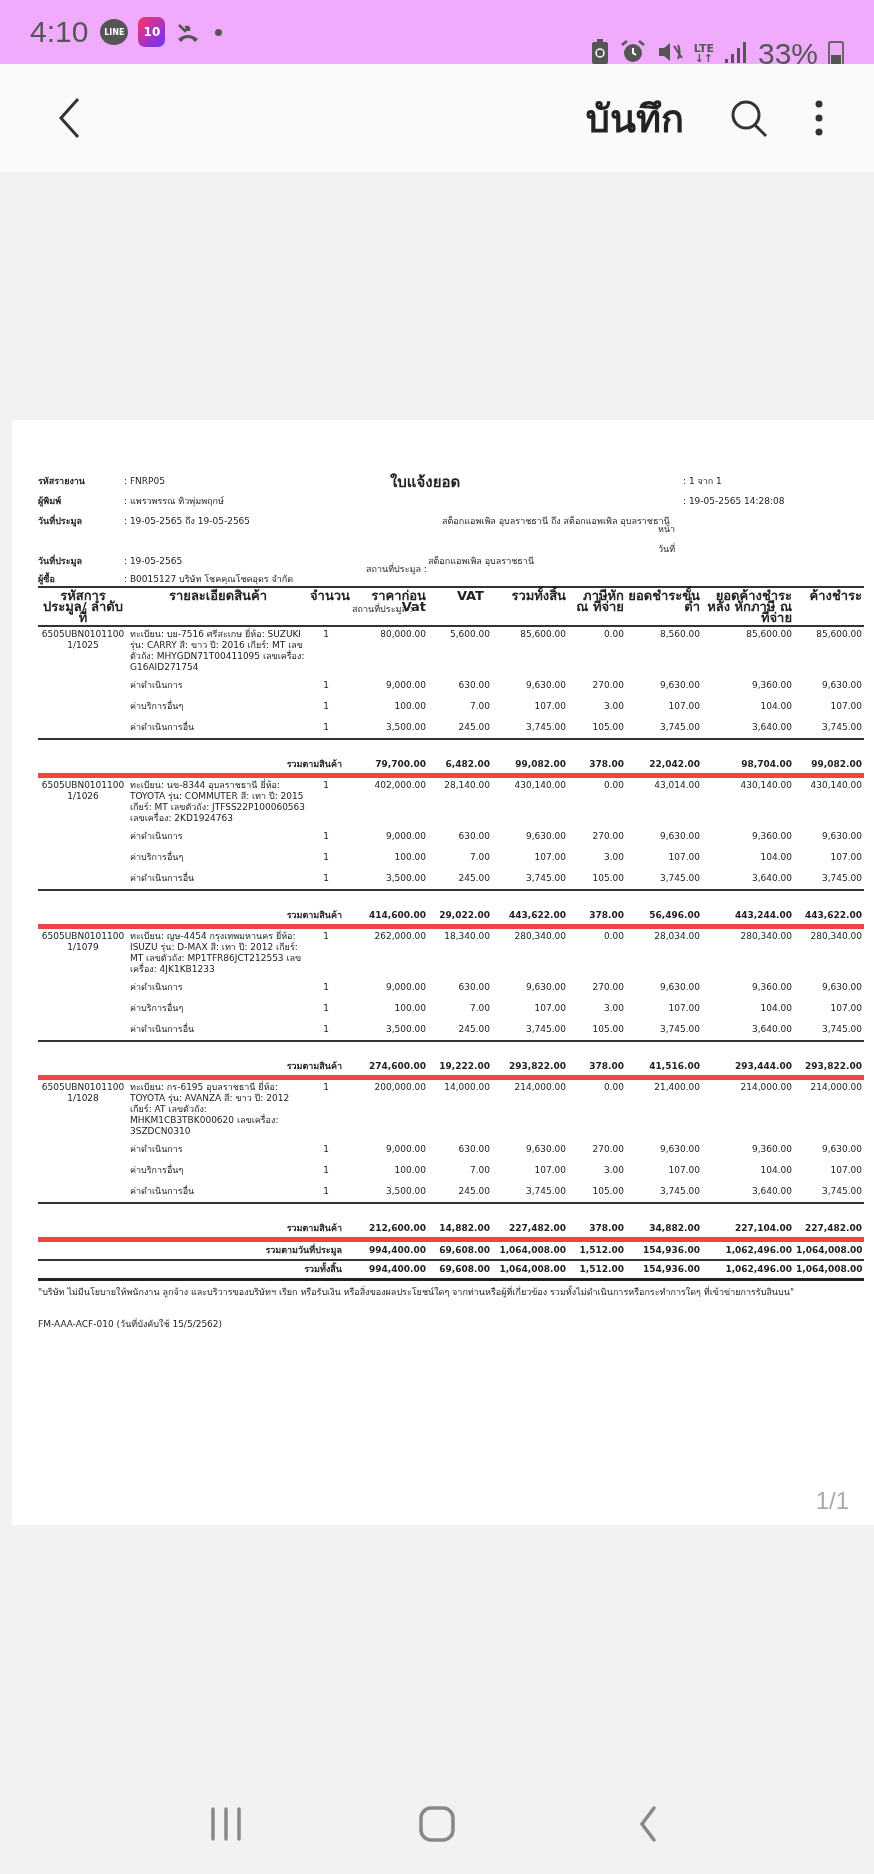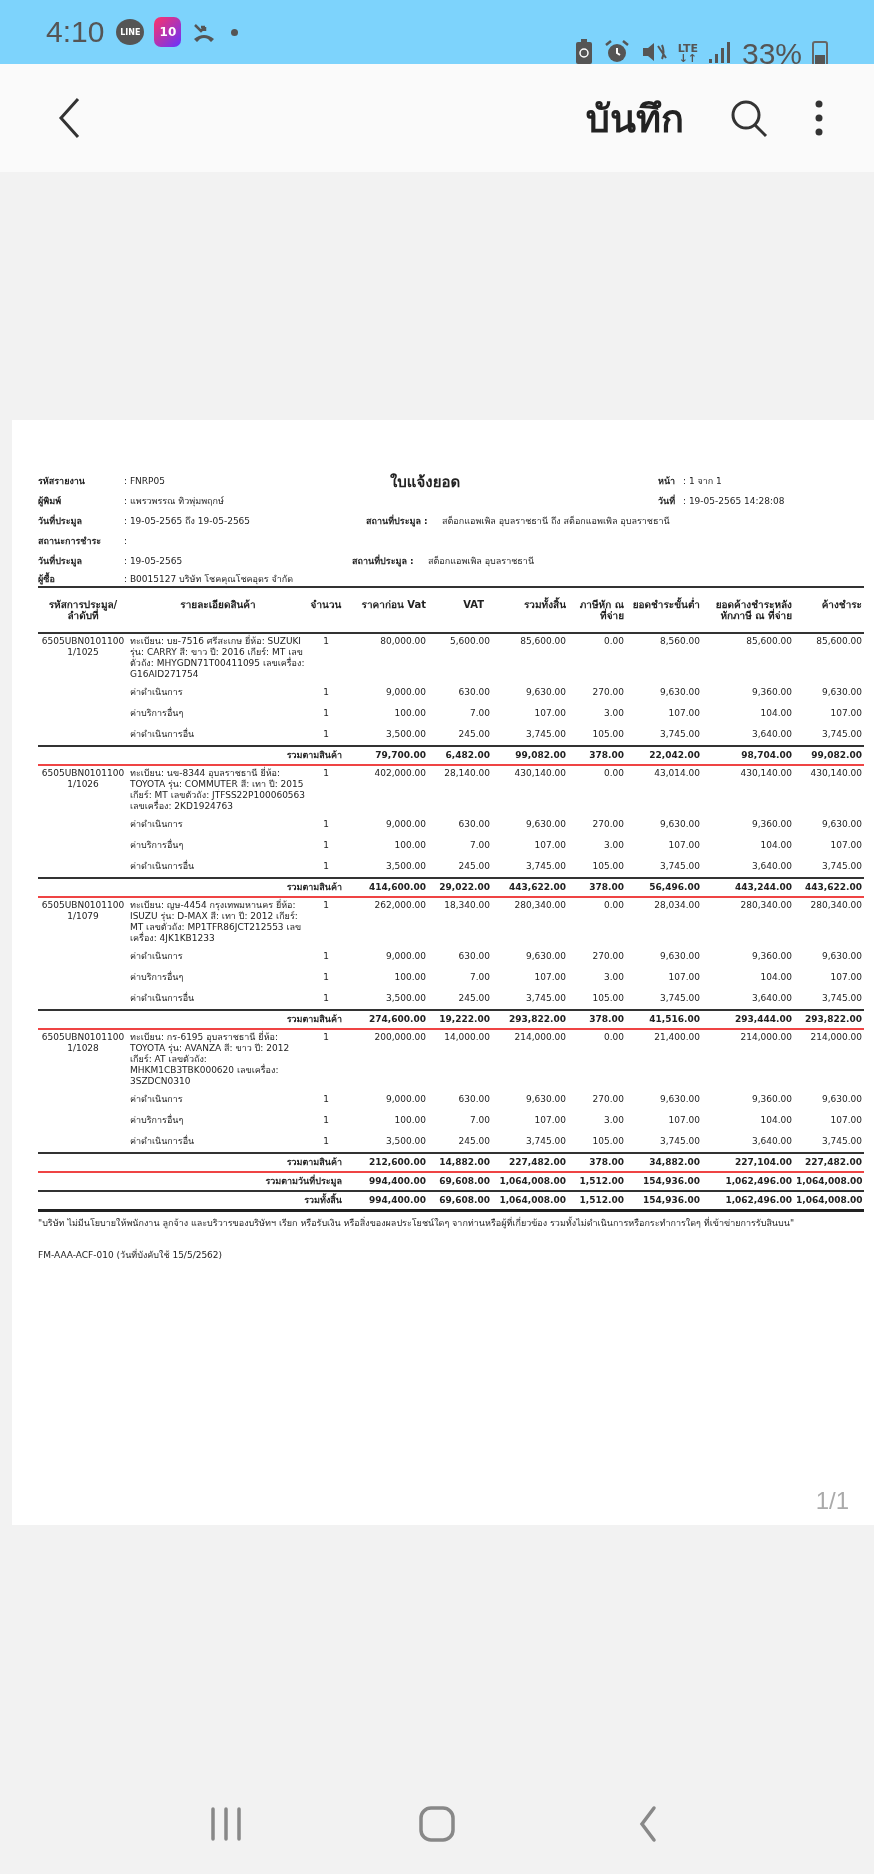--- a/index.html
+++ b/index.html
@@ -1,19 +1,19 @@
 <!DOCTYPE html>
 <html><head>
 <meta charset="utf-8">
 <style>
   * { box-sizing: border-box; margin: 0; padding: 0; }
   html, body { width: 874px; height: 1874px; background: #f2f2f2; overflow: hidden; }
   body { font-family: "DejaVu Sans", sans-serif; color: #222; position: relative; }
 
-  .statusbar { position: absolute; top: 0; left: 0; width: 874px; height: 64px; background: #7dd3fc; display: flex; align-items: center; padding: 0 46px; }
+  .statusbar { position: absolute; top: 0; left: 0; width: 874px; height: 64px; background: #f0abfc; display: flex; align-items: center; padding: 0 30px; }
   .statusbar .time { font-family: "Liberation Sans", sans-serif; font-size: 30px; color: #555; margin-right: 12px; }
   .sb-icon { display: inline-flex; align-items: center; justify-content: center; margin-right: 10px; }
   .sb-line { width: 28px; height: 26px; border-radius: 50%; background: #555; color: #fff; font-size: 8px; font-weight: bold; }
   .sb-lazada { width: 27px; height: 30px; border-radius: 7px; background: linear-gradient(135deg, #f36, #63f); color: #fff; font-size: 12px; font-weight: bold; }
   .sb-dot { width: 7px; height: 7px; border-radius: 50%; background: #555; margin-left: 4px; }
   .sb-right { margin-left: auto; display: flex; align-items: center; gap: 10px; color: #555; margin-top: 44px; }
   .sb-right .pct { font-family: "Liberation Sans", sans-serif; font-size: 30px; color: #555; }
   .battery { width: 16px; height: 26px; border: 2px solid #666; border-radius: 3px; position: relative; }
   .battery::after { content: ""; position: absolute; left: 1px; right: 1px; bottom: 1px; height: 9px; background: #555; }
 
@@ -26,31 +26,31 @@
 
   .doc-area { position: absolute; top: 172px; left: 0; width: 874px; height: 1353px; background: #f2f2f2; }
   .page { position: absolute; top: 248px; left: 12px; width: 874px; height: 1105px; background: #fff; }
   .page-indicator { position: absolute; right: 37px; bottom: 10px; font-family: "Liberation Sans", sans-serif; font-size: 24px; color: #aaa; }
 
   .doc { position: absolute; left: 26px; top: 52px; width: 826px; font-family: "DejaVu Sans", sans-serif; font-size: 9px; color: #222; }
   .hdr-row { position: relative; height: 18px; line-height: 18px; }
   .hdr-lbl { position: absolute; left: 0; font-weight: bold; }
   .hdr-val { position: absolute; left: 86px; }
   .doc-title { position: absolute; left: 352px; top: -2px; font-size: 15px; font-weight: bold; }
-  .r-lbl { position: absolute; font-weight: bold; }
+  .r-lbl { position: absolute; font-weight: normal; margin-top: 48px; }
   .r-val { position: absolute; }
 
   table.rep { width: 826px; border-collapse: collapse; margin-top: 4px; table-layout: fixed; }
-  table.rep th { font-weight: bold; font-size: 10px; line-height: 11px; padding: 11px 2px; text-align: center; vertical-align: top; }
+  table.rep th { font-weight: bold; font-size: 13px; line-height: 11px; padding: 2px 2px; text-align: center; vertical-align: top; }
   table.rep thead tr { border-top: 2px solid #333; border-bottom: 2px solid #333; }
   table.rep td { font-size: 9px; line-height: 11px; padding: 2px 2px; vertical-align: top; }
   td.num { text-align: right; }
   td.ctr { text-align: center; }
   tr.sub td { padding-top: 5px; padding-bottom: 5px; }
-  tr.total td { font-weight: bold; border-top: 2px solid #333; border-bottom: 2px solid #ef4444; padding-top: 3px; padding-bottom: 3px; }
+  tr.total td { font-weight: bold; border-top: 2px solid #333; border-bottom: 5px solid #ef4444; padding-top: 19px; padding-bottom: 3px; }
   tr.grand td { font-weight: bold; border-top: 1px solid #333; border-bottom: 2px solid #333; padding-top: 3px; padding-bottom: 3px; }
   tr.last td { border-bottom: 3px solid #222; }
   td.tlabel { text-align: right; padding-right: 10px; }
 
   .footnote { margin-top: 4px; font-size: 9px; }
   .formcode { margin-top: 18px; font-size: 9px; }
 
   .navbar { position: absolute; top: 1774px; left: 0; width: 874px; height: 100px; background: #f2f2f2; display: flex; align-items: center; justify-content: space-around; padding: 0 120px; }
   .nav-btn { width: 60px; height: 60px; display: flex; align-items: center; justify-content: center; cursor: pointer; }
 </style>
@@ -145,24 +145,20 @@
         <div class="hdr-row" style="position:absolute;top:20px;left:0;width:100%;">
           <span class="hdr-lbl">ผู้พิมพ์</span>
           <span class="hdr-val">: แพรวพรรณ ทิวพุ่มพฤกษ์</span>
         </div>
         <div class="hdr-row" style="position:absolute;top:40px;left:0;width:100%;">
           <span class="hdr-lbl">วันที่ประมูล</span>
           <span class="hdr-val">: 19-05-2565 ถึง 19-05-2565</span>
           <span class="r-lbl" style="left:328px;">สถานที่ประมูล :</span>
           <span class="r-val" style="left:404px;">สต็อกแอพเพิล อุบลราชธานี ถึง สต็อกแอพเพิล อุบลราชธานี</span>
         </div>
-        <div class="hdr-row" style="position:absolute;top:60px;left:0;width:100%;">
-          <span class="hdr-lbl">สถานะการชำระ</span>
-          <span class="hdr-val">:</span>
-        </div>
         <div class="hdr-row" style="position:absolute;top:80px;left:0;width:100%;">
           <span class="hdr-lbl">วันที่ประมูล</span>
           <span class="hdr-val">: 19-05-2565</span>
           <span class="r-lbl" style="left:314px;">สถานที่ประมูล :</span>
           <span class="r-val" style="left:390px;">สต็อกแอพเพิล อุบลราชธานี</span>
         </div>
         <div class="hdr-row" style="position:absolute;top:98px;left:0;width:100%;">
           <span class="hdr-lbl">ผู้ซื้อ</span>
           <span class="hdr-val">: B0015127 บริษัท โชคคุณโชคอุดร  จำกัด</span>
         </div>

